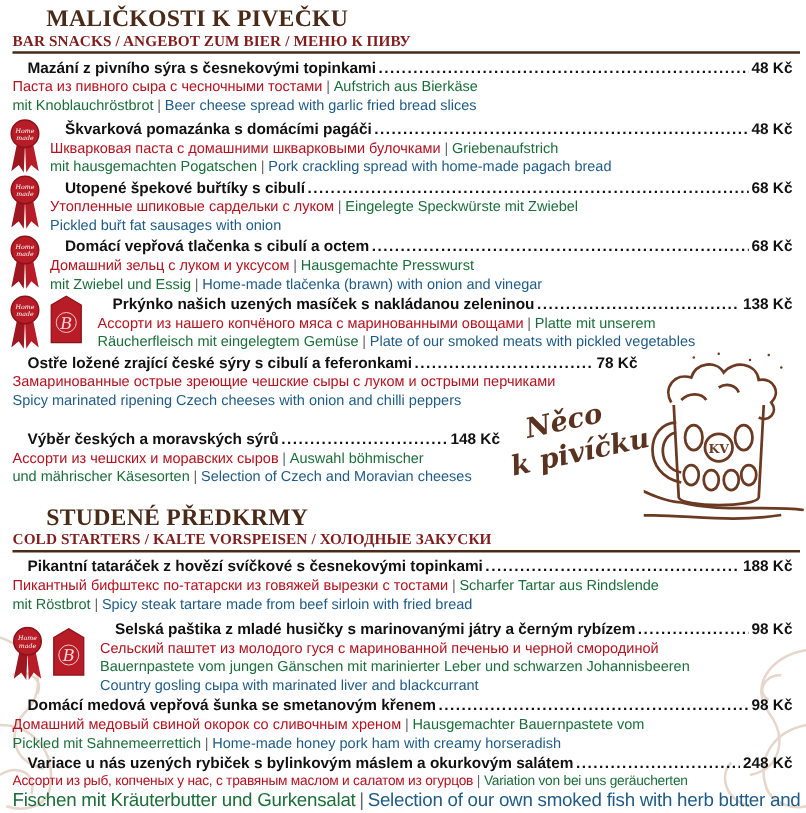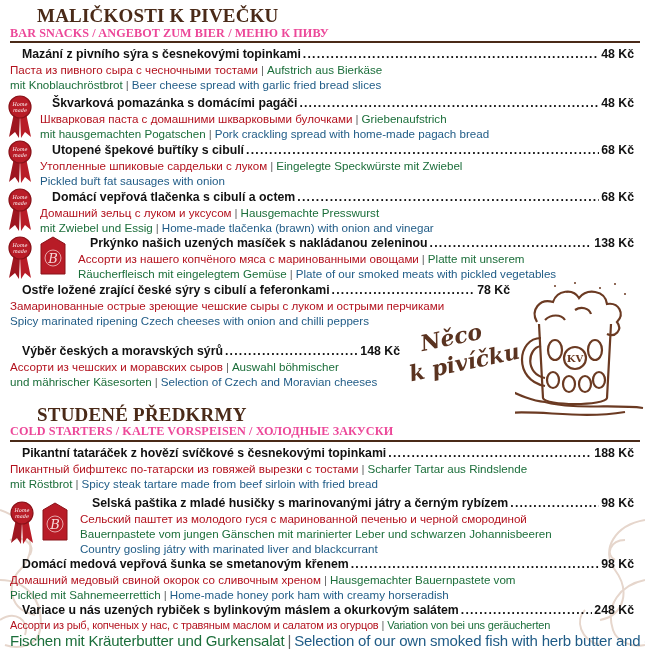--- a/index.html
+++ b/index.html
@@ -13,21 +13,21 @@
   .sec-title {
     position: absolute; left: 10px;
     font-family: "Liberation Serif", "DejaVu Serif", serif;
     font-weight: bold; color: #4a2a18; font-size: 19px; letter-spacing: 0.2px;
     line-height: 20px;
     margin-left: 27px;
   }
   .sec-sub {
     position: absolute; left: 10px;
     font-family: "Liberation Serif", "DejaVu Serif", serif;
-    font-weight: bold; color: #ec4899; font-size: 12.2px; line-height: 14px;
+    font-weight: bold; color: #7f1d1d; font-size: 12.2px; line-height: 14px;
     letter-spacing: 0.1px;
   }
   .sec-rule { position: absolute; left: 10px; height: 2px; background: #4a2a18; }
 
   .item { position: absolute; }
   .item .name-row {
     display: flex; align-items: baseline; white-space: nowrap;
     font-size: 12.3px; line-height: 15px; color: #111; font-weight: bold;
     font-family: "Liberation Sans", "DejaVu Sans", sans-serif;
     padding-left: 12px;
@@ -279,21 +279,21 @@
   </svg>
 
   <div class="item" style="left:80px;top:496px;width:554px">
     <div class="name-row">
       <span class="name">Selská paštika z mladé husičky s marinovanými játry a černým rybízem</span>
       <span class="dots">................................................................................................................................................</span>
       <span class="price">98 Kč</span>
     </div>
     <div class="line"><span class="ru">Сельский паштет из молодого гуся с маринованной печенью и черной смородиной</span></div>
     <div class="line"><span class="de">Bauernpastete vom jungen Gänschen mit marinierter Leber und schwarzen Johannisbeeren</span></div>
-    <div class="line"><span class="en">Country gosling játry with marinated liver and blackcurrant</span></div>
+    <div class="line"><span class="en">Country gosling сыра with marinated liver and blackcurrant</span></div>
   </div>
 
   <div class="item" style="left:10px;top:557px;width:624px">
     <div class="name-row">
       <span class="name">Domácí medová vepřová šunka se smetanovým křenem</span>
       <span class="dots">................................................................................................................................................</span>
       <span class="price">98 Kč</span>
     </div>
     <div class="line">
       <span class="ru">Домашний медовый свиной окорок со сливочным хреном</span><span class="sep">|</span><span class="de">Hausgemachter Bauernpastete vom</span>

